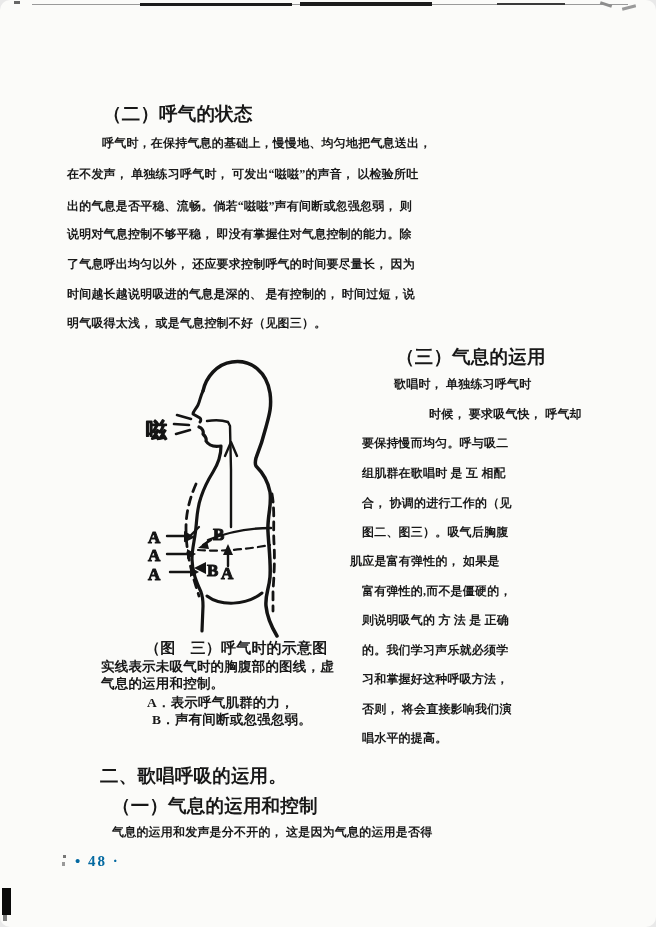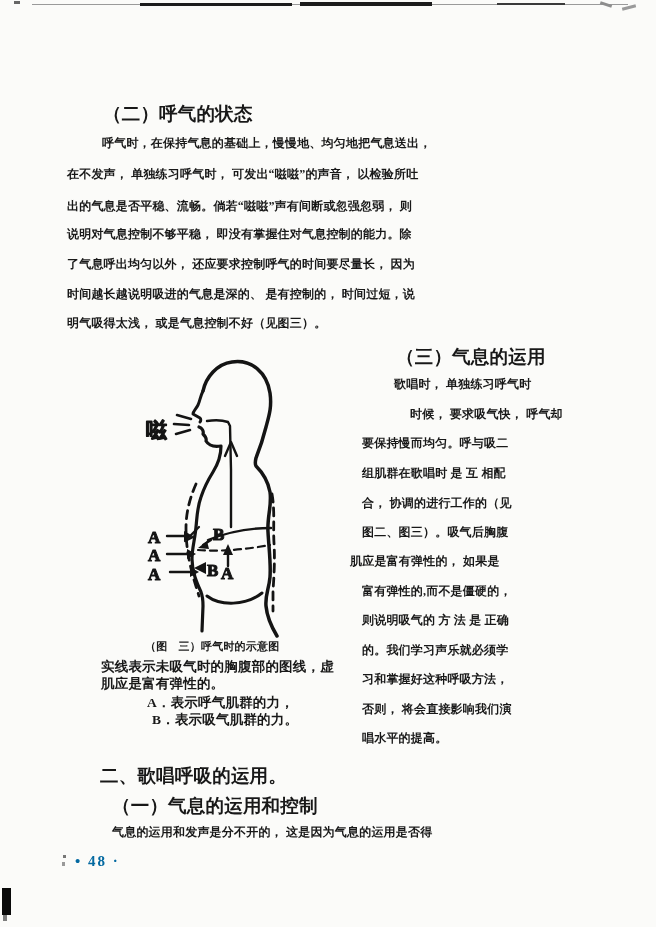--- a/index.html
+++ b/index.html
@@ -3,32 +3,33 @@
 <meta charset="utf-8">
 <style>
   html,body{margin:0;padding:0;background:#e9e9e9;}
   #page{
     position:relative;
     width:656px;height:927px;
     background:#fbfbf9;
     overflow:hidden;
     font-family:"Liberation Serif","DejaVu Serif",serif;
     color:#181818;
+    border-radius:10px;
   }
   .ln{
     position:absolute;
     white-space:nowrap;
     font-weight:700;
     font-size:12px;
     letter-spacing:0.2px;
     line-height:1;
   }
   .h{font-size:18.5px;}
   .cap{font-size:13.5px;letter-spacing:0.2px;}
-  .cap-t{font-size:11px;font-family:Liberation Serif, serif;}
+  .cap-t{font-size:15px;font-family:Liberation Serif, serif;}
   .footer{font-size:15px;letter-spacing:2px;color:#0369a1;}
   
   .art{position:absolute;background:#1c1c1c;}
   svg text{
     font-family:"Liberation Serif","DejaVu Serif",serif;
     font-weight:700;
     fill:#141414;
   }
 </style>
 </head>
@@ -48,21 +49,21 @@
   <div class="ln" style="left:102px;top:137px;">呼气时，在保持气息的基础上，慢慢地、均匀地把气息送出，</div>
   <div class="ln" style="left:67px;top:168px;">在不发声， 单独练习呼气时， 可发出“嗞嗞”的声音， 以检验所吐</div>
   <div class="ln" style="left:67px;top:200px;">出的气息是否平稳、流畅。倘若“嗞嗞”声有间断或忽强忽弱， 则</div>
   <div class="ln" style="left:67px;top:228px;">说明对气息控制不够平稳， 即没有掌握住对气息控制的能力。除</div>
   <div class="ln" style="left:67px;top:258px;">了气息呼出均匀以外， 还应要求控制呼气的时间要尽量长， 因为</div>
   <div class="ln" style="left:67px;top:288px;">时间越长越说明吸进的气息是深的、 是有控制的， 时间过短，说</div>
   <div class="ln" style="left:67px;top:317px;">明气吸得太浅， 或是气息控制不好（见图三）。</div>
 
   <div class="ln h" style="left:396px;top:348px;">（三）气息的运用</div>
   <div class="ln" style="left:394px;top:378px;">歌唱时， 单独练习呼气时</div>
-  <div class="ln" style="left:362px;top:408px;padding-left:48px;">时候， 要求吸气快， 呼气却</div>
+  <div class="ln" style="left:381px;top:408px;padding-left:48px;">时候， 要求吸气快， 呼气却</div>
   <div class="ln" style="left:362px;top:437px;">要保持慢而均匀。呼与吸二</div>
   <div class="ln" style="left:362px;top:467px;">组肌群在歌唱时 是 互 相配</div>
   <div class="ln" style="left:362px;top:497px;">合， 协调的进行工作的（见</div>
   <div class="ln" style="left:362px;top:526px;">图二、图三）。吸气后胸腹</div>
   <div class="ln" style="left:350px;top:555px;">肌应是富有弹性的， 如果是</div>
   <div class="ln" style="left:362px;top:585px;">富有弹性的,而不是僵硬的，</div>
   <div class="ln" style="left:362px;top:614px;">则说明吸气的 方 法 是 正确</div>
   <div class="ln" style="left:362px;top:644px;">的。我们学习声乐就必须学</div>
   <div class="ln" style="left:362px;top:673px;">习和掌握好这种呼吸方法，</div>
   <div class="ln" style="left:362px;top:703px;">否则， 将会直接影响我们演</div>
@@ -113,23 +114,23 @@
     <text x="148" y="543" font-size="17">A</text>
     <text x="148" y="561" font-size="17">A</text>
     <text x="148" y="580" font-size="17">A</text>
     <text x="213" y="540" font-size="17">B</text>
     <text x="207" y="576" font-size="17">B</text>
     <text x="221" y="579" font-size="17">A</text>
   </svg>
 
   <div class="ln cap cap-t" style="left:145px;top:641px;">（图　三）呼气时的示意图</div>
   <div class="ln cap" style="left:101px;top:660px;">实线表示未吸气时的胸腹部的图线，虚</div>
-  <div class="ln cap" style="left:101px;top:677px;">肌应是富有弹性的。</div>
+  <div class="ln cap" style="left:101px;top:677px;">气息的运用和控制。</div>
   <div class="ln cap" style="left:147px;top:696px;">A．表示呼气肌群的力，</div>
-  <div class="ln cap" style="left:152px;top:713px;">B．表示吸气肌群的力。</div>
+  <div class="ln cap" style="left:152px;top:713px;">B．声有间断或忽强忽弱。</div>
 
   <div class="ln h" style="left:100px;top:767px;text-align:right;">二、歌唱呼吸的运用。</div>
   <div class="ln h" style="left:112px;top:797px;">（一）气息的运用和控制</div>
   <div class="ln" style="left:112px;top:826px;">气息的运用和发声是分不开的， 这是因为气息的运用是否得</div>
 
   <div class="ln footer" style="left:75px;top:854px;">• 48 ·</div>
   <div class="art" style="left:63px;top:855px;width:3px;height:3px;background:#777;"></div>
   <div class="art" style="left:62px;top:862px;width:3px;height:4px;background:#999;"></div>
 
   <div class="art" style="left:2px;top:888px;width:9px;height:27px;background:#0a0a0a;"></div>

